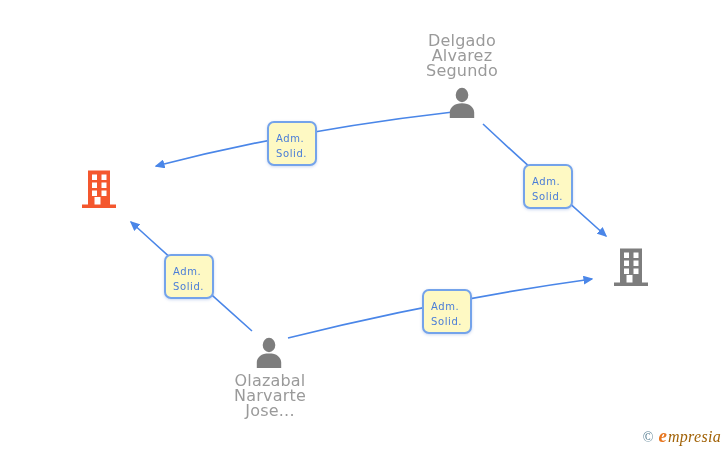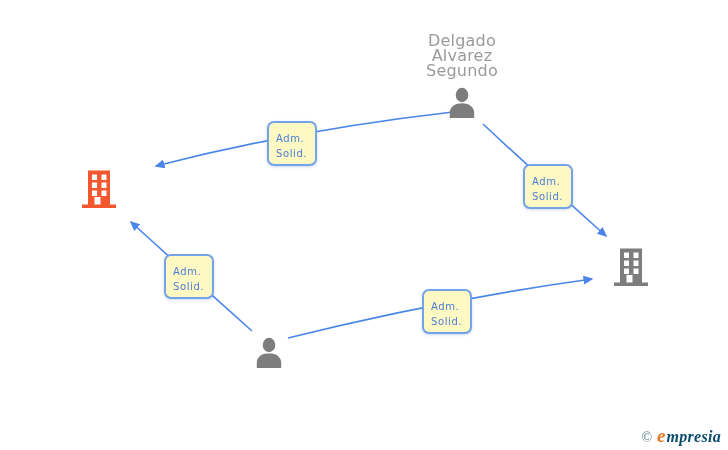--- a/index.html
+++ b/index.html
@@ -26,21 +26,21 @@
     box-shadow:0 1px 3px rgba(90,130,210,.3);
   }
   .footer{
     position:absolute;right:7px;bottom:3px;
     display:flex;align-items:baseline;gap:1px;
     font-family:"Liberation Serif","DejaVu Serif",serif;font-style:italic;
     cursor:pointer;
   }
   .footer .copyright{font-style:normal;font-size:14px;color:#5d8396;margin-right:4px;}
   .footer .brand-e{font-size:19px;color:#e8761f;font-weight:bold;}
-  .footer .brand-rest{font-size:16px;color:#0c4a6e;letter-spacing:.3px;font-weight:bold;}
+  .footer .brand-rest{font-size:16px;color:#a16207;letter-spacing:.3px;}
 </style>
 </head>
 <body>
 
 <div class="canvas">
 
   <svg class="edges" width="728" height="450" viewBox="0 0 728 450" fill="none">
     <defs>
       <marker id="arrow" viewBox="0 0 10 9" refX="8.5" refY="4.5" markerWidth="10" markerHeight="9" orient="auto" markerUnits="userSpaceOnUse">
         <path d="M0,0 L10,4.5 L0,9 z" fill="#4a86e8"></path>
@@ -84,20 +84,23 @@
       <rect x="13.5" y="29" width="6" height="7.5" fill="#ffffff"></rect>
     </svg>
   </div>
 
   <div class="node-icon" style="left:254px;top:337px">
     <svg width="30" height="31" viewBox="0 0 30 31" fill="#7d7d7d">
       <ellipse cx="15" cy="8" rx="6.3" ry="7.2"></ellipse>
       <path d="M15 16.2 c-7.6 0 -12.2 4.2 -12.2 9.4 L2.8 31 l24.4 0 l0 -5.4 c0 -5.2 -4.6 -9.4 -12.2 -9.4 z"></path>
     </svg>
   </div>
+  <div class="node-label" style="left:270px;top:373px">Olazabal
+Narvarte
+Jose...</div>
 
   <div class="node-icon" style="left:613px;top:246px">
     <svg width="36" height="40" viewBox="0 0 36 40" fill="#7d7d7d">
       <rect x="1" y="36.5" width="34" height="3.5"></rect>
       <rect x="7" y="2.5" width="22" height="34.5"></rect>
       <rect x="11" y="6.5" width="5" height="5.5" fill="#ffffff"></rect>
       <rect x="20.5" y="6.5" width="5" height="5.5" fill="#ffffff"></rect>
       <rect x="11" y="14.5" width="5" height="5.5" fill="#ffffff"></rect>
       <rect x="20.5" y="14.5" width="5" height="5.5" fill="#ffffff"></rect>
       <rect x="11" y="22.5" width="5" height="5.5" fill="#ffffff"></rect>

